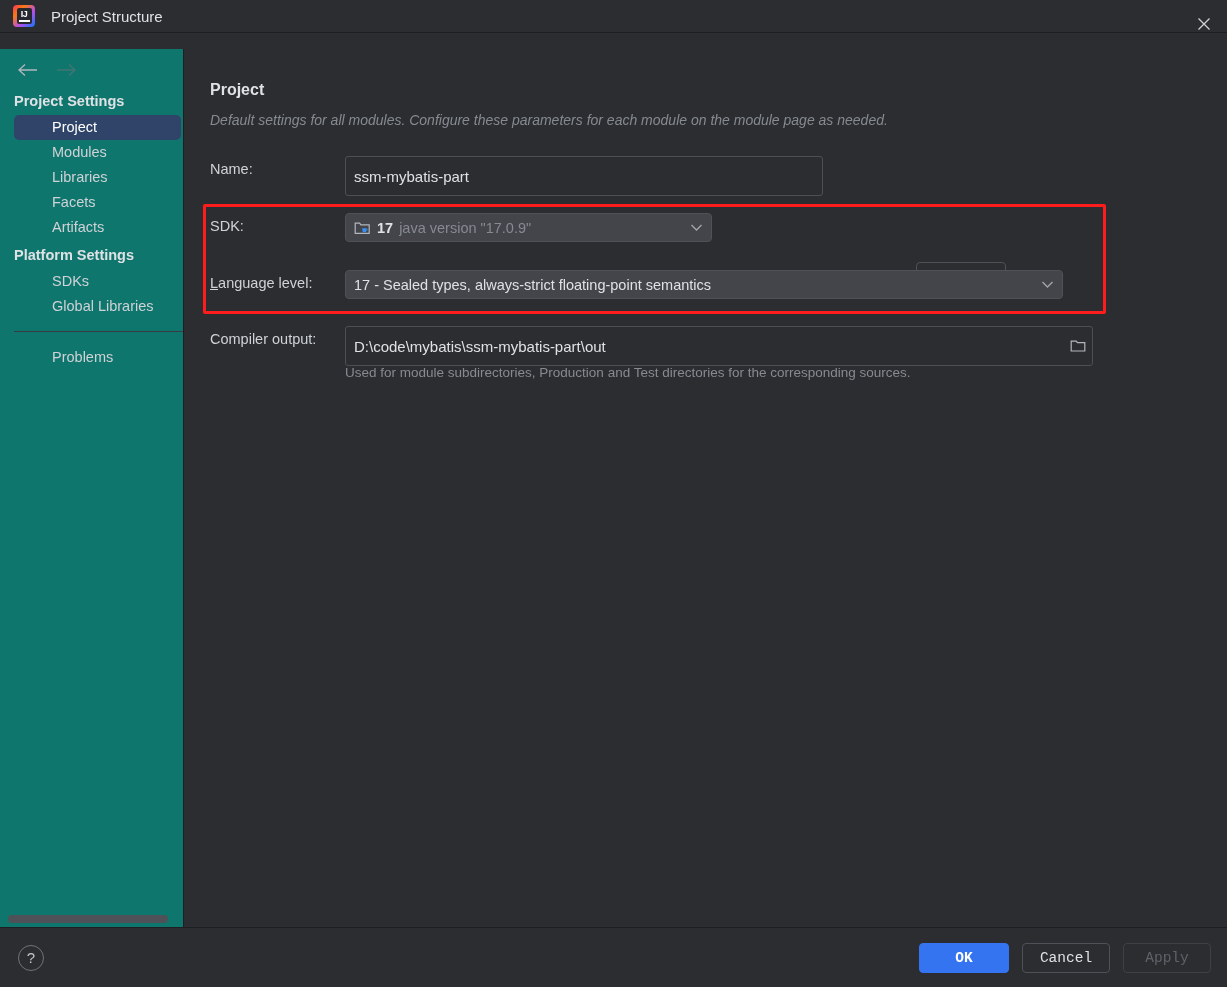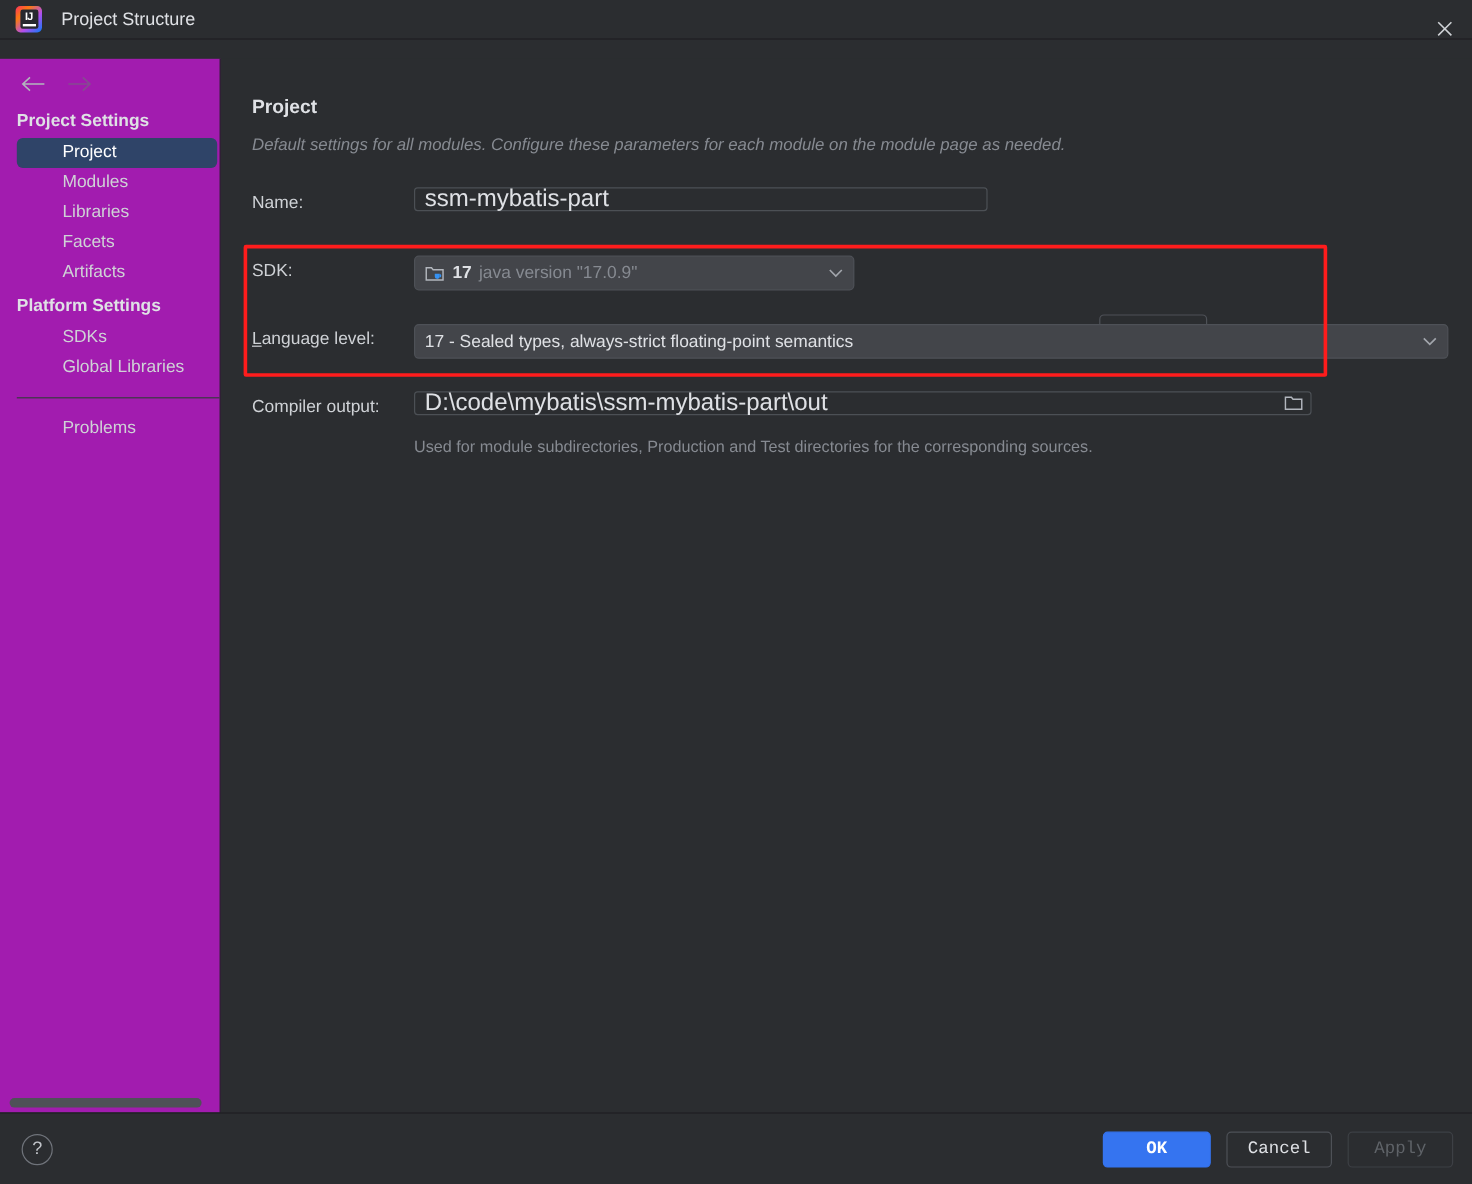--- a/index.html
+++ b/index.html
@@ -73,21 +73,21 @@
 
   
   .split {
     position: absolute;
     top: 49px; left: 0; right: 0; bottom: 59px;
     display: flex;
   }
   .sidebar {
     width: 184px;
     flex: 0 0 184px;
-    background: #a21caf;
+    background: #0f766e;
     border-right: 1px solid #1e1f22;
     position: relative;
     box-sizing: border-box;
   }
   .navbtns {
     display: flex;
     align-items: center;
     gap: 16px;
     padding: 9px 0 0 17px;
     height: 32px;
@@ -159,29 +159,29 @@
   .lbl {
     position: absolute;
     font-size: 14.5px;
     color: #cfd2d6;
     white-space: nowrap;
   }
   .mnemonic { text-decoration: underline; }
 
   .textfield {
     position: absolute;
-    height: 20px;
+    height: 40px;
     background: #2b2d30;
     border: 1px solid #4c5055;
     border-radius: 3px;
     box-sizing: border-box;
     display: flex;
     align-items: center;
     padding: 0 8px;
-    font-size: 20px;
+    font-size: 15px;
     color: #dfe1e5;
     cursor: text;
   }
 
   .combo {
     position: absolute;
     height: 29px;
     background: #43454a;
     border: 1px solid #4e5157;
     border-radius: 4px;
@@ -364,21 +364,21 @@
       <span class="sdk-sub">java version "17.0.9"</span>
       <svg class="chev" width="13" height="9" viewBox="0 0 13 9">
         <path d="M1.5 2 L6.5 7 L11.5 2" stroke="#b2b6bd" stroke-width="1.4" fill="none"></path>
       </svg>
     </div>
     <button class="btn" style="left:732px; top:213px; width:90px;">Edit</button>
 
     <div class="lbl" style="left:26px; top:226px;">
       <span class="mnemonic">L</span><span>anguage level:</span>
     </div>
-    <div class="combo" style="left:161px; top:221px; width:862px;">
+    <div class="combo" style="left:161px; top:221px; width:718px;">
       <span>17 - Sealed types, always-strict floating-point semantics</span>
       <svg class="chev" width="13" height="9" viewBox="0 0 13 9">
         <path d="M1.5 2 L6.5 7 L11.5 2" stroke="#b2b6bd" stroke-width="1.4" fill="none"></path>
       </svg>
     </div>
 
     <div class="annot-box" style="left:19px; top:155px; width:903px; height:110px;"></div>
 
     <div class="lbl" style="left:26px; top:282px;">Compiler output:</div>
     <div class="textfield" style="left:161px; top:277px; width:748px; padding-right:30px;">

